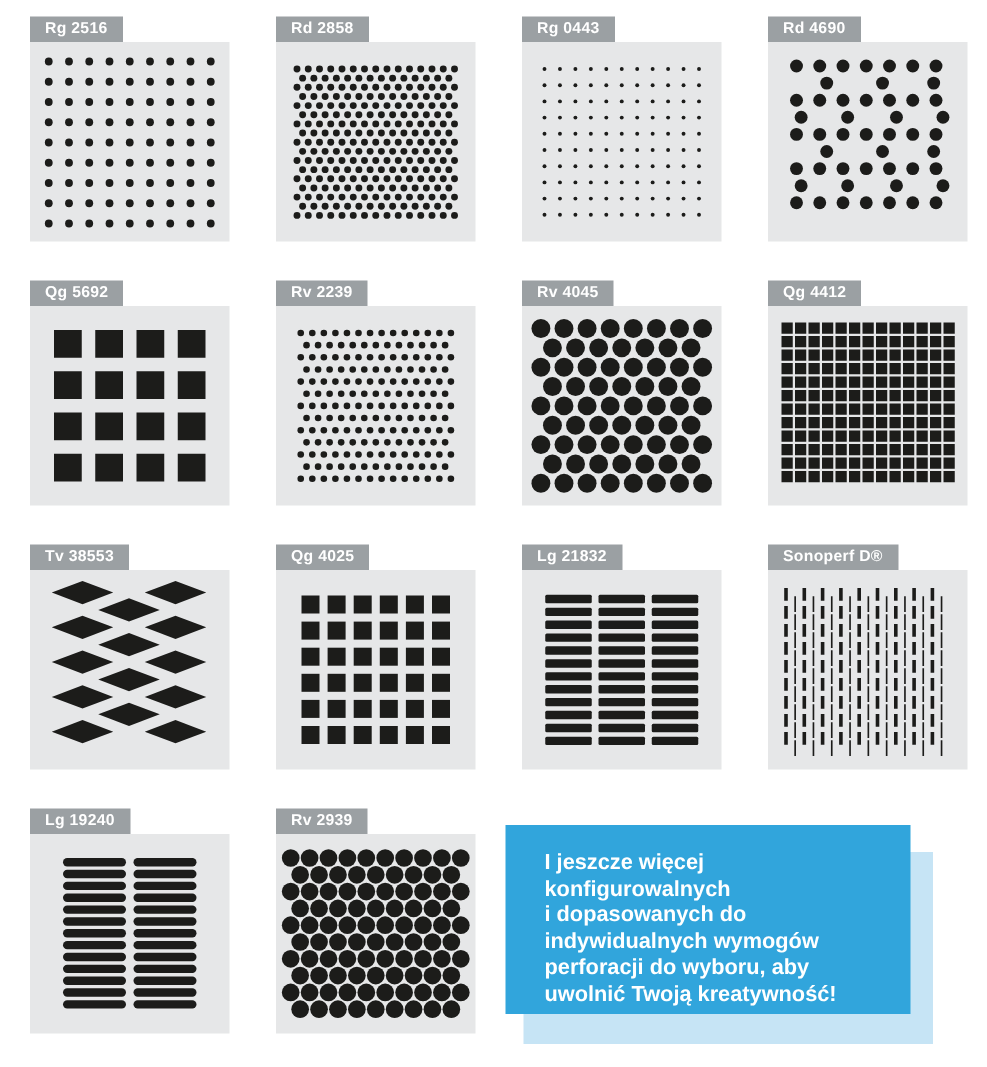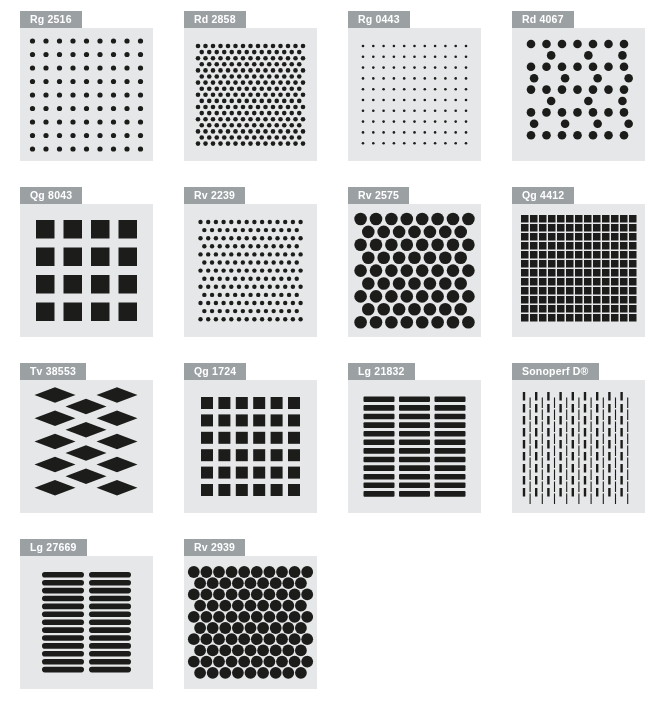--- a/index.html
+++ b/index.html
@@ -536,21 +536,21 @@
             <circle cx="87.10000000000001" cy="115.2" r="1.3" fill="#1c1c1a"></circle>
             <circle cx="97.4" cy="115.2" r="1.3" fill="#1c1c1a"></circle>
             <circle cx="107.7" cy="115.2" r="1.3" fill="#1c1c1a"></circle>
             <circle cx="118" cy="115.2" r="1.3" fill="#1c1c1a"></circle>
           </svg>
     </div>
   </div>
 
   <div class="cell">
     <div class="tab">
-      <span class="tab-text">Rd 4067</span>
+      <span class="tab-text">Rd 4690</span>
     </div>
     <div class="card">
       <svg class="pattern" viewBox="0 0 133 133" xmlns="http://www.w3.org/2000/svg">
             <circle cx="19" cy="16" r="4.3" fill="#1c1c1a"></circle>
             <circle cx="34.5" cy="16" r="4.3" fill="#1c1c1a"></circle>
             <circle cx="50" cy="16" r="4.3" fill="#1c1c1a"></circle>
             <circle cx="65.5" cy="16" r="4.3" fill="#1c1c1a"></circle>
             <circle cx="81" cy="16" r="4.3" fill="#1c1c1a"></circle>
             <circle cx="96.5" cy="16" r="4.3" fill="#1c1c1a"></circle>
             <circle cx="112" cy="16" r="4.3" fill="#1c1c1a"></circle>
@@ -595,21 +595,21 @@
             <circle cx="65.5" cy="107.2" r="4.3" fill="#1c1c1a"></circle>
             <circle cx="81" cy="107.2" r="4.3" fill="#1c1c1a"></circle>
             <circle cx="96.5" cy="107.2" r="4.3" fill="#1c1c1a"></circle>
             <circle cx="112" cy="107.2" r="4.3" fill="#1c1c1a"></circle>
           </svg>
     </div>
   </div>
 
   <div class="cell">
     <div class="tab">
-      <span class="tab-text">Qg 8043</span>
+      <span class="tab-text">Qg 5692</span>
     </div>
     <div class="card">
       <svg class="pattern" viewBox="0 0 133 133" xmlns="http://www.w3.org/2000/svg">
             <rect x="16" y="16" width="18.5" height="18.5" rx="0" fill="#1c1c1a"></rect>
             <rect x="43.5" y="16" width="18.5" height="18.5" rx="0" fill="#1c1c1a"></rect>
             <rect x="71" y="16" width="18.5" height="18.5" rx="0" fill="#1c1c1a"></rect>
             <rect x="98.5" y="16" width="18.5" height="18.5" rx="0" fill="#1c1c1a"></rect>
             <rect x="16" y="43.5" width="18.5" height="18.5" rx="0" fill="#1c1c1a"></rect>
             <rect x="43.5" y="43.5" width="18.5" height="18.5" rx="0" fill="#1c1c1a"></rect>
             <rect x="71" y="43.5" width="18.5" height="18.5" rx="0" fill="#1c1c1a"></rect>
@@ -807,21 +807,21 @@
             <circle cx="93.5" cy="115.19999999999999" r="2.2" fill="#1c1c1a"></circle>
             <circle cx="101.2" cy="115.19999999999999" r="2.2" fill="#1c1c1a"></circle>
             <circle cx="108.9" cy="115.19999999999999" r="2.2" fill="#1c1c1a"></circle>
             <circle cx="116.60000000000001" cy="115.19999999999999" r="2.2" fill="#1c1c1a"></circle>
           </svg>
     </div>
   </div>
 
   <div class="cell">
     <div class="tab">
-      <span class="tab-text">Rv 2575</span>
+      <span class="tab-text">Rv 4045</span>
     </div>
     <div class="card">
       <svg class="pattern" viewBox="0 0 133 133" xmlns="http://www.w3.org/2000/svg">
             <circle cx="12.6" cy="15" r="6.3" fill="#1c1c1a"></circle>
             <circle cx="28" cy="15" r="6.3" fill="#1c1c1a"></circle>
             <circle cx="43.4" cy="15" r="6.3" fill="#1c1c1a"></circle>
             <circle cx="58.800000000000004" cy="15" r="6.3" fill="#1c1c1a"></circle>
             <circle cx="74.2" cy="15" r="6.3" fill="#1c1c1a"></circle>
             <circle cx="89.6" cy="15" r="6.3" fill="#1c1c1a"></circle>
             <circle cx="105" cy="15" r="6.3" fill="#1c1c1a"></circle>
@@ -1075,21 +1075,21 @@
             <polygon points="76.5,84.6 97,76.85 117.5,84.6 97,92.35" fill="#1c1c1a"></polygon>
             <polygon points="45.5,96.2 66,88.45 86.5,96.2 66,103.95" fill="#1c1c1a"></polygon>
             <polygon points="14.5,107.8 35,100.05 55.5,107.8 35,115.55" fill="#1c1c1a"></polygon>
             <polygon points="76.5,107.8 97,100.05 117.5,107.8 97,115.55" fill="#1c1c1a"></polygon>
           </svg>
     </div>
   </div>
 
   <div class="cell">
     <div class="tab">
-      <span class="tab-text">Qg 1724</span>
+      <span class="tab-text">Qg 4025</span>
     </div>
     <div class="card">
       <svg class="pattern" viewBox="0 0 133 133" xmlns="http://www.w3.org/2000/svg">
             <rect x="17" y="17" width="12" height="12" rx="0" fill="#1c1c1a"></rect>
             <rect x="34.4" y="17" width="12" height="12" rx="0" fill="#1c1c1a"></rect>
             <rect x="51.8" y="17" width="12" height="12" rx="0" fill="#1c1c1a"></rect>
             <rect x="69.19999999999999" y="17" width="12" height="12" rx="0" fill="#1c1c1a"></rect>
             <rect x="86.6" y="17" width="12" height="12" rx="0" fill="#1c1c1a"></rect>
             <rect x="104" y="17" width="12" height="12" rx="0" fill="#1c1c1a"></rect>
             <rect x="17" y="34.4" width="12" height="12" rx="0" fill="#1c1c1a"></rect>
@@ -1339,21 +1339,21 @@
             <rect x="115.14999999999999" y="77.5" width="1.1" height="10.5" rx="0" fill="#1c1c1a"></rect>
             <rect x="115.14999999999999" y="89.5" width="1.1" height="10.5" rx="0" fill="#1c1c1a"></rect>
             <rect x="115.14999999999999" y="101.5" width="1.1" height="10.5" rx="0" fill="#1c1c1a"></rect>
             <rect x="115.14999999999999" y="113.5" width="1.1" height="10.5" rx="0" fill="#1c1c1a"></rect>
           </svg>
     </div>
   </div>
 
   <div class="cell">
     <div class="tab">
-      <span class="tab-text">Lg 27669</span>
+      <span class="tab-text">Lg 19240</span>
     </div>
     <div class="card">
       <svg class="pattern" viewBox="0 0 133 133" xmlns="http://www.w3.org/2000/svg">
             <rect x="22" y="16" width="42" height="5.6" rx="2.8" fill="#1c1c1a"></rect>
             <rect x="69" y="16" width="42" height="5.6" rx="2.8" fill="#1c1c1a"></rect>
             <rect x="22" y="23.9" width="42" height="5.6" rx="2.8" fill="#1c1c1a"></rect>
             <rect x="69" y="23.9" width="42" height="5.6" rx="2.8" fill="#1c1c1a"></rect>
             <rect x="22" y="31.8" width="42" height="5.6" rx="2.8" fill="#1c1c1a"></rect>
             <rect x="69" y="31.8" width="42" height="5.6" rx="2.8" fill="#1c1c1a"></rect>
             <rect x="22" y="39.7" width="42" height="5.6" rx="2.8" fill="#1c1c1a"></rect>
@@ -1477,14 +1477,25 @@
             <circle cx="41.3" cy="116.8" r="5.9" fill="#1c1c1a"></circle>
             <circle cx="53.9" cy="116.8" r="5.9" fill="#1c1c1a"></circle>
             <circle cx="66.5" cy="116.8" r="5.9" fill="#1c1c1a"></circle>
             <circle cx="79.1" cy="116.8" r="5.9" fill="#1c1c1a"></circle>
             <circle cx="91.69999999999999" cy="116.8" r="5.9" fill="#1c1c1a"></circle>
             <circle cx="104.30000000000001" cy="116.8" r="5.9" fill="#1c1c1a"></circle>
             <circle cx="116.9" cy="116.8" r="5.9" fill="#1c1c1a"></circle>
           </svg>
     </div>
   </div>
+<div class="note-wrap" id="note">
+      <div class="note-shadow"></div>
+      <div class="note-main">
+        <p class="note-text">I jeszcze więcej
+konfigurowalnych
+i dopasowanych do
+indywidualnych wymogów
+perforacji do wyboru, aby
+uwolnić Twoją kreatywność!</p>
+      </div>
+    </div>
   </div>
 </div>
 
 </body></html>

